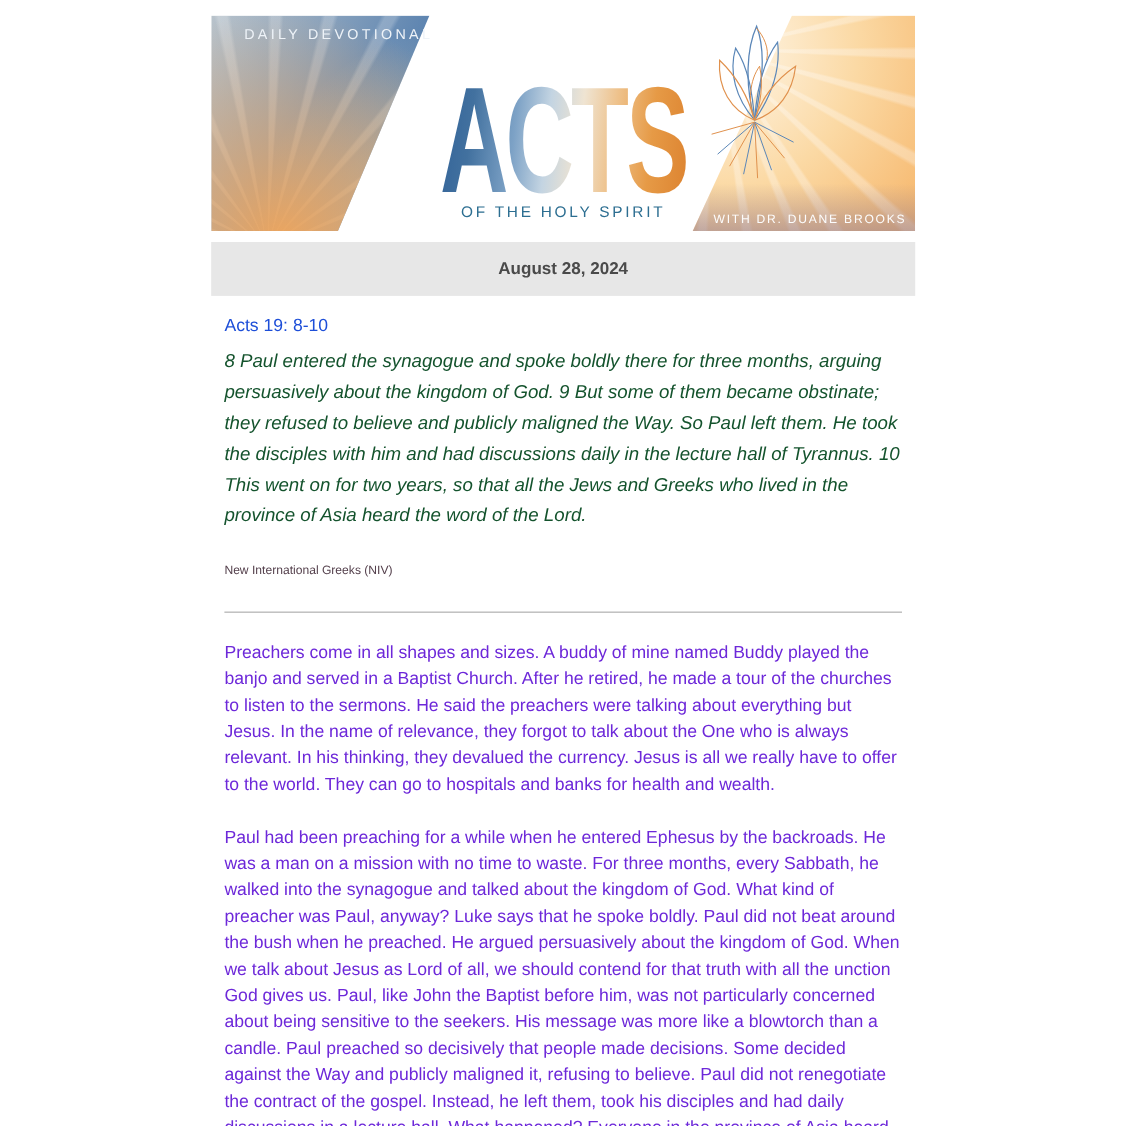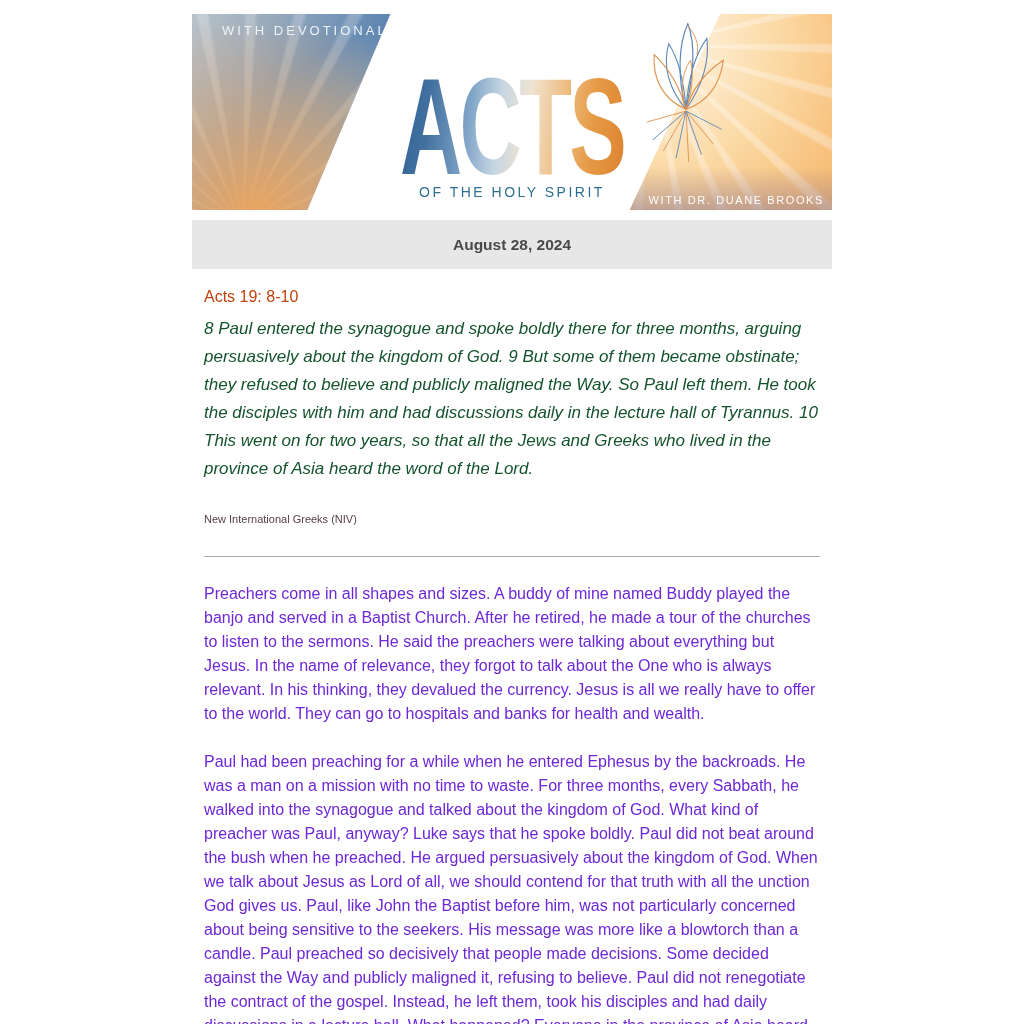--- a/index.html
+++ b/index.html
@@ -54,39 +54,39 @@
 
   
   .date-bar {
     margin-top: 10px; height: 49px; background: #e7e7e7;
     display: flex; align-items: center; justify-content: center;
     color: #4a4a4a; font-size: 15.5px; font-weight: 700;
   }
 
   
   .content { padding: 0 12px; }
-  .scripture-ref { margin-top: 18px; font-size: 16px; color: #c2410c; line-height: 20px; }
+  .scripture-ref { margin-top: 18px; font-size: 16px; color: #1d4ed8; line-height: 20px; }
   .scripture {
     margin-top: 8px; font-size: 17px; font-style: italic; color: #14532d; line-height: 28px;
   }
   .niv { margin-top: 30px; font-size: 11px; color: #55414d; line-height: 13px; }
   .divider { margin-top: 30px; border: none; border-top: 1px solid #a8a8a8; height: 0; }
   .body-paragraph { margin-top: 25px; font-size: 16px; line-height: 24px; color: #6d28d9; }
   .body-paragraph + .body-paragraph { margin-top: 24px; }
 </style>
 </head>
 <body>
 
 <div class="email">
 
   <div class="banner">
     <div class="panel-left"></div>
     <div class="panel-right"></div>
 
-    <div class="kicker">WITH DEVOTIONAL</div>
+    <div class="kicker">DAILY DEVOTIONAL</div>
 
     <div class="logo">
       <div class="acts-title">ACTS</div>
       <div class="subtitle">OF THE HOLY SPIRIT</div>
       <svg class="dove" viewBox="0 0 110 158" fill="none">
 
         <path d="M55,98 C45,62 47,26 57,4 C67,30 62,64 55,98" stroke="#5b87b8" stroke-width="1.3"></path>
         <path d="M55,98 C36,76 29,50 36,26 C49,46 53,72 55,98" stroke="#5b87b8" stroke-width="1.2"></path>
         <path d="M55,98 C73,72 81,46 78,20 C63,40 57,70 55,98" stroke="#5b87b8" stroke-width="1.2"></path>
         <path d="M55,98 C31,88 18,66 20,38 C39,56 49,76 55,98" stroke="#e0914d" stroke-width="1.2"></path>

